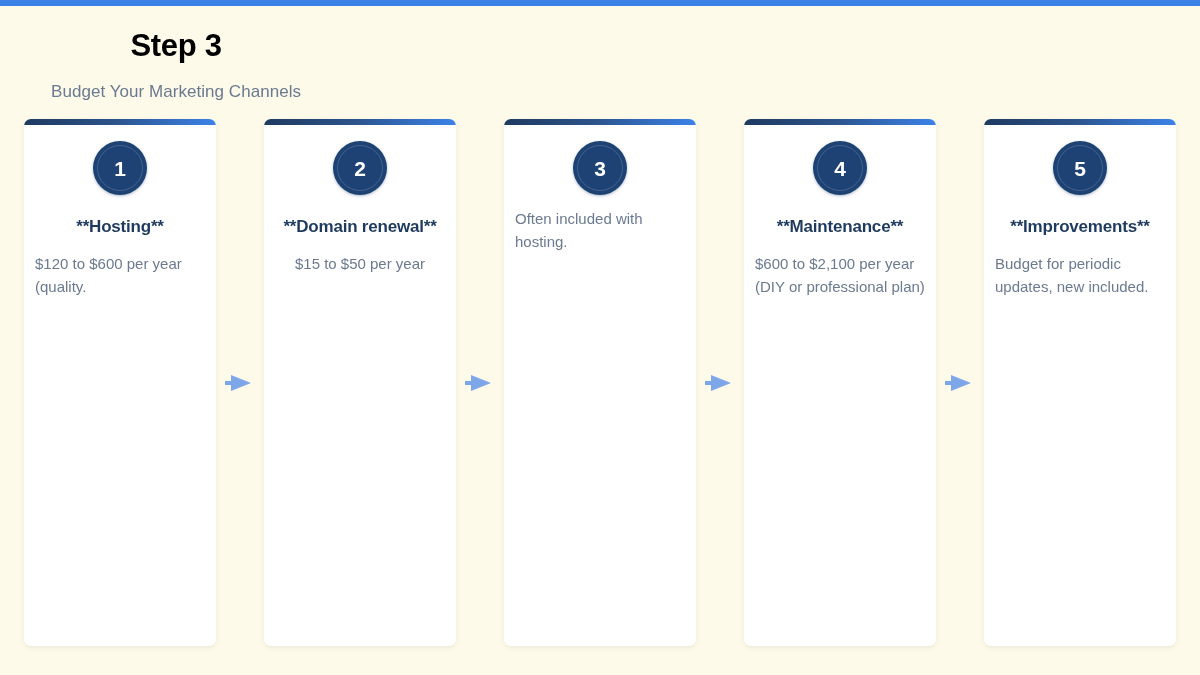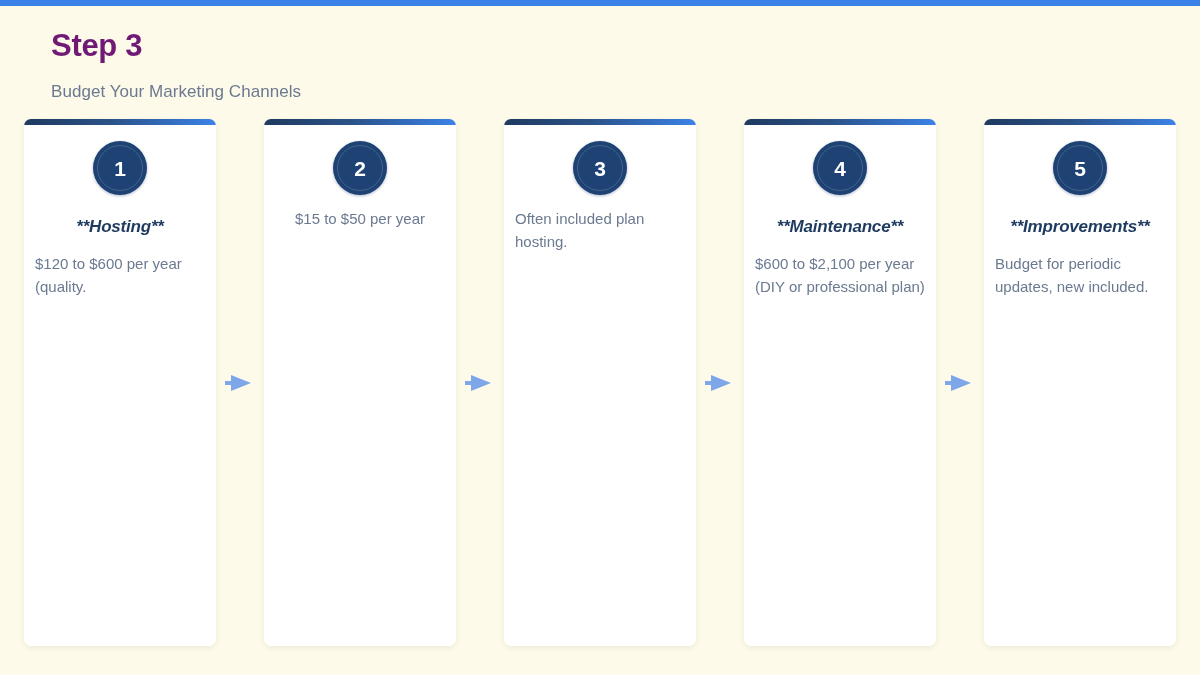--- a/index.html
+++ b/index.html
@@ -28,24 +28,25 @@
   
   #header {
     position: absolute;
     top: 6px;
     left: 51px;
   }
 
   #page-title {
     font-size: 31px;
     font-weight: bold;
-    color: #701a75;
+    color: #000000;
     letter-spacing: -0.3px;
     line-height: 1;
     margin-top: 24px;
+    text-align: center;
   }
 
   #page-subtitle {
     font-size: 17px;
     color: #6b7a90;
     line-height: 1;
     margin-top: 22px;
     letter-spacing: 0.05px;
   }
 
@@ -111,21 +112,20 @@
   }
 
   .step-title {
     margin-top: 19px;
     font-size: 17px;
     font-weight: bold;
     color: #1e3a5f;
     text-align: center;
     line-height: 1.52;
     letter-spacing: -0.2px;
-    font-style: italic;
   }
 
   .step-desc {
     margin-top: 13px;
     font-size: 15px;
     color: #6b7a90;
     line-height: 1.52;
   }
 
   
@@ -163,34 +163,35 @@
       <svg class="arrow-icon" width="30" height="20" viewBox="0 0 30 20">
         <rect x="0" y="8" width="9" height="4" fill="#7da7e8"></rect>
         <polygon points="6,2 26,10 6,18" fill="#7da7e8"></polygon>
       </svg>
     </div>
     <div class="step-card">
       <div class="card-top-bar"></div>
       <div class="step-badge">
         <span class="step-badge-number">2</span>
       </div>
+      <div class="step-title">**Domain renewal**</div>
       <div class="step-desc">$15 to $50 per year</div>
     </div>
     <div class="flow-connector">
       <svg class="arrow-icon" width="30" height="20" viewBox="0 0 30 20">
         <rect x="0" y="8" width="9" height="4" fill="#7da7e8"></rect>
         <polygon points="6,2 26,10 6,18" fill="#7da7e8"></polygon>
       </svg>
     </div>
     <div class="step-card">
       <div class="card-top-bar"></div>
       <div class="step-badge">
         <span class="step-badge-number">3</span>
       </div>
-      <div class="step-desc">Often included plan hosting.</div>
+      <div class="step-desc">Often included with hosting.</div>
     </div>
     <div class="flow-connector">
       <svg class="arrow-icon" width="30" height="20" viewBox="0 0 30 20">
         <rect x="0" y="8" width="9" height="4" fill="#7da7e8"></rect>
         <polygon points="6,2 26,10 6,18" fill="#7da7e8"></polygon>
       </svg>
     </div>
     <div class="step-card">
       <div class="card-top-bar"></div>
       <div class="step-badge">

